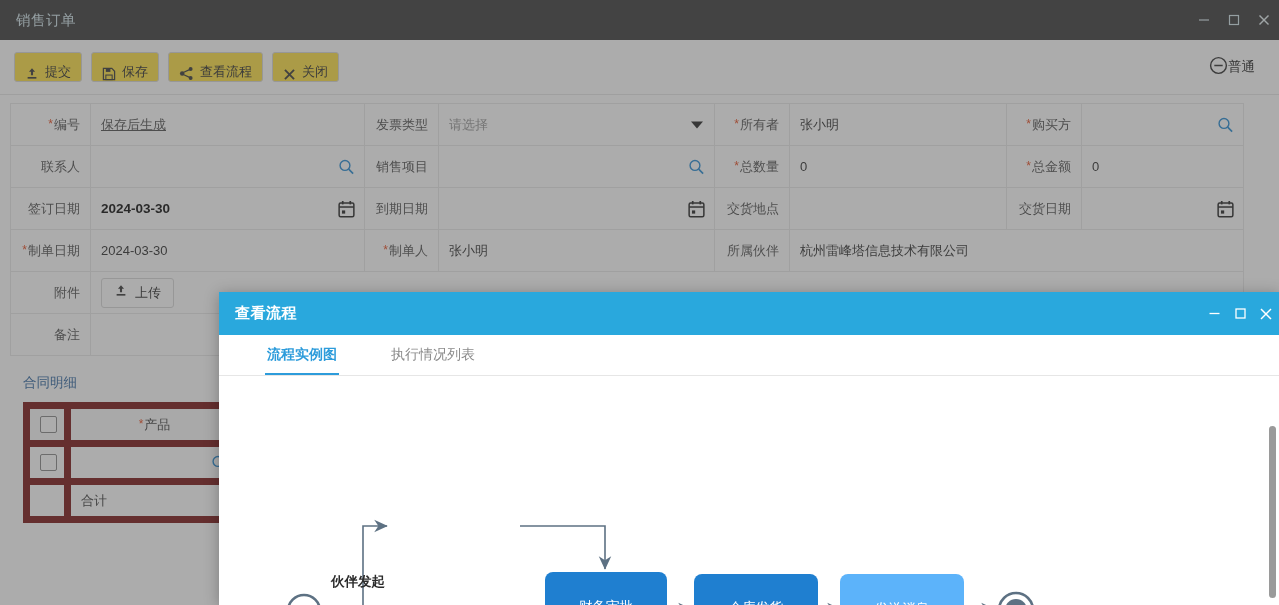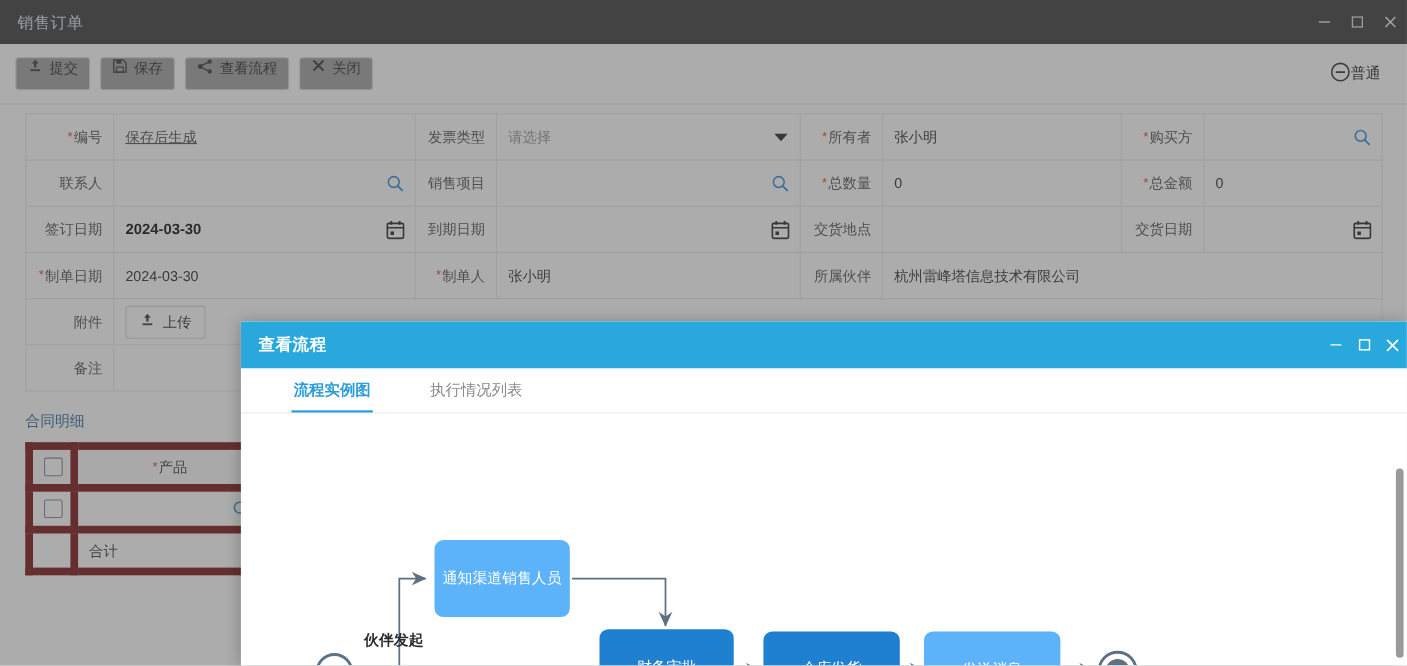--- a/index.html
+++ b/index.html
@@ -22,31 +22,31 @@
     width:30px;height:40px;display:flex;align-items:center;justify-content:center;
     color:#d5e7ed;font-size:15px;line-height:1;
   }
 
   .toolbar{
     height:55px;background:#fff;border-bottom:1px solid #e8e8e8;
     display:flex;align-items:center;padding:0 14px;box-sizing:border-box;
   }
   .tbtn{
     height:30px;min-width:62px;border:1px solid #d9d9d9;border-radius:3px;
-    background:#a3a3a3;display:inline-flex;align-items:flex-start;gap:6px;
+    background:#fde047;display:inline-flex;align-items:flex-end;gap:6px;
     padding:0 10px;margin-right:9px;font-size:13px;color:#333;box-sizing:border-box;
   }
   .tbtn svg{display:block;}
   .mode-badge{
     margin-left:auto;display:inline-flex;align-items:center;gap:0;
     padding:2px 10px;font-size:13.5px;color:#2b2b2b;
   }
 
   
-  .form-wrap{padding:0 23px;box-sizing:border-box;}
+  .form-wrap{padding:0 10px;box-sizing:border-box;}
   table.form{
     width:1233px;border-collapse:collapse;table-layout:fixed;margin-top:8px;
   }
   table.form td{
     border:1px solid #eaeaea;height:42px;padding:0 10px;vertical-align:middle;
     font-size:13px;box-sizing:border-box;
   }
   td.lbl{text-align:right;color:#555;background:#fff;padding-right:10px;white-space:nowrap;}
   td.val{color:#333;position:relative;}
   .req{color:#e8532a;font-size:12px;vertical-align:top;line-height:16px;margin-right:1px;}
@@ -467,23 +467,20 @@
         <path d="M746,233 L775,233" fill="none" stroke="#5d7183" stroke-width="1.6" marker-end="url(#arr)"></path>
 
         <circle cx="85" cy="235" r="16" fill="#fff" stroke="#5d7183" stroke-width="2.6"></circle>
 
         <circle cx="797" cy="234" r="17" fill="#fff" stroke="#5d7183" stroke-width="2.6"></circle>
         <circle cx="797" cy="234" r="11" fill="#5d7183"></circle>
       </svg>
 
       <div class="edge-label" style="left:112px;top:197px;">伙伴发起</div>
 
-      <div class="node" style="left:176px;top:115px;width:123px;height:70px;background:#5cb3fa;">
-        <span>通知渠道销售人员</span>
-      </div>
       <div class="node" style="left:326px;top:196px;width:122px;height:70px;background:#1f7fd0;">
         <span>财务审批</span>
       </div>
       <div class="node" style="left:475px;top:198px;width:124px;height:68px;background:#1f7fd0;">
         <span>仓库发货</span>
       </div>
       <div class="node" style="left:621px;top:198px;width:124px;height:70px;background:#5cb3fa;">
         <span>发送消息</span>
       </div>
     </div>

